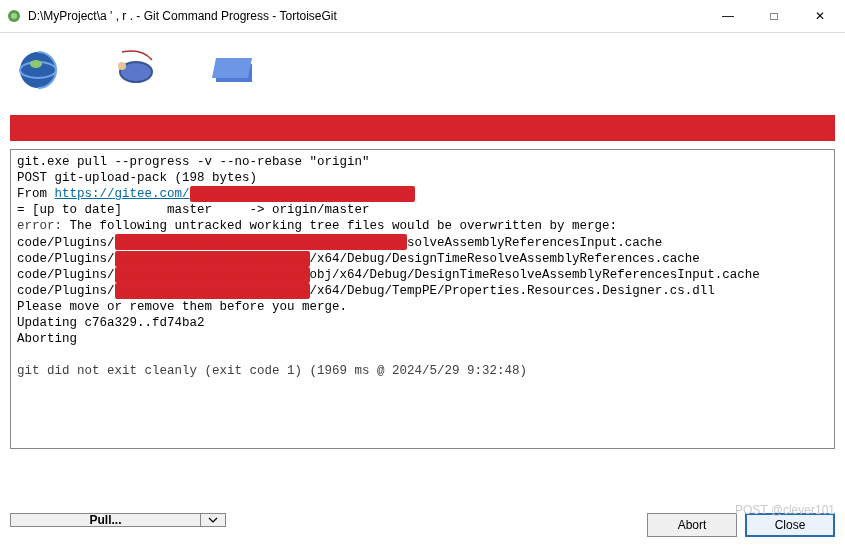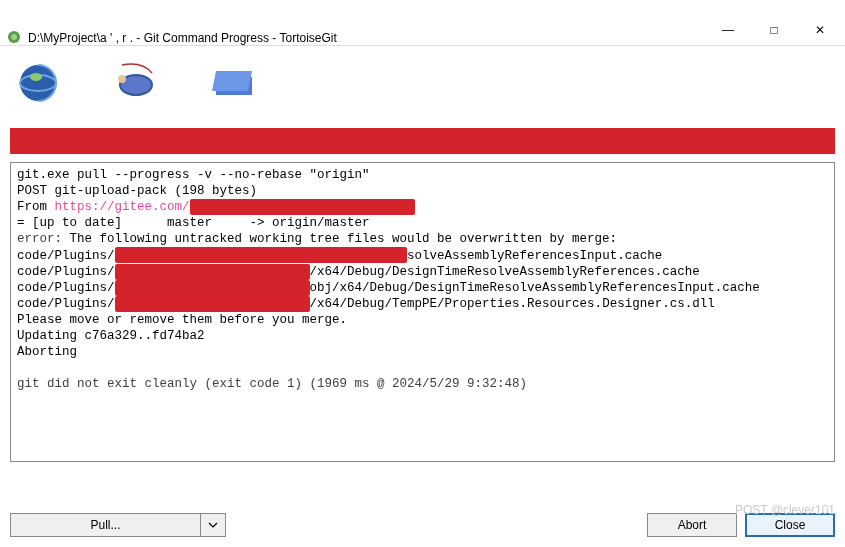--- a/index.html
+++ b/index.html
@@ -7,23 +7,23 @@
     margin: 0;
     font-family: "Segoe UI", Tahoma, sans-serif;
     font-size: 12px;
     background: #fff;
     width: 845px;
     height: 547px;
     overflow: hidden;
     position: relative;
   }
   .titlebar {
-    height: 46px;
+    height: 33px;
     display: flex;
-    align-items: flex-end;
+    align-items: center;
     border-bottom: 1px solid #ddd;
     padding: 0 2px 0 6px;
   }
   .title-icon { width: 16px; height: 16px; margin-right: 6px; }
   .title-text { flex: 1; font-size: 12px; color: #000; white-space: nowrap; overflow: hidden; }
   .win-controls { display: flex; }
   .win-btn {
     width: 46px; height: 30px;
     display: flex; align-items: center; justify-content: center;
     font-family: "Segoe UI Symbol", sans-serif;
@@ -47,31 +47,31 @@
     border: 1px solid #888;
     height: 300px;
     padding: 4px 6px;
     font-family: Consolas, "Courier New", monospace;
     font-size: 12.5px;
     line-height: 16px;
     color: #000;
     overflow: hidden;
     white-space: pre;
   }
-  .output a { color: #ec4899; }
+  .output a { color: #0369a1; text-decoration: underline; }
   .err { color: #404040; }
   .redact { display:inline-block; background:#d4232a; color:#d4232a; border-radius:2px; vertical-align: middle; }
   .btnrow {
     position: absolute;
     left: 0; right: 0; bottom: 10px;
     display: flex;
     padding: 0 10px;
     gap: 8px;
   }
-  .pull-group { display: flex; border: 1px solid #888; height: 24px; background: #f0f0f0; }
+  .pull-group { display: flex; border: 1px solid #888; height: 14px; background: #f0f0f0; font-weight: bold; }
   .pull-btn { width: 190px; display:flex; align-items:center; justify-content:center; border-right:1px solid #888; }
   .pull-arrow { width: 24px; display:flex; align-items:center; justify-content:center; }
   .spacer { flex: 1; }
   .btn {
     width: 90px; height: 24px;
     border: 1px solid #888;
     background: #f0f0f0;
     display: flex; align-items: center; justify-content: center;
   }
   .btn.primary { border: 2px solid #2b6cb0; background:#eaf2fc; }

